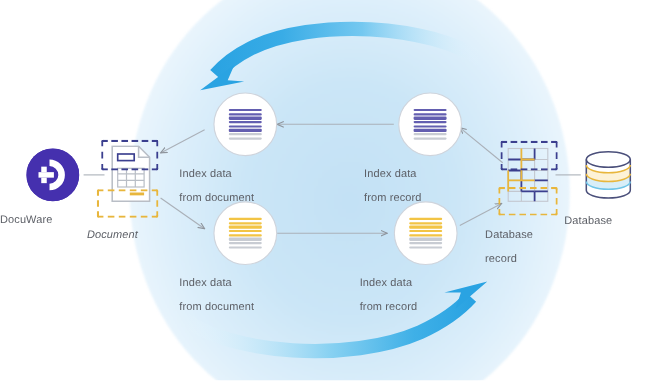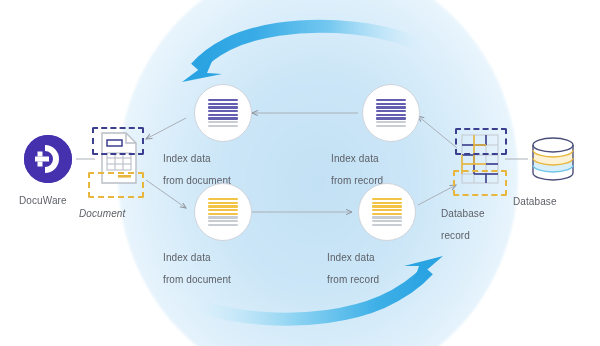--- a/index.html
+++ b/index.html
@@ -181,21 +181,21 @@
 
   <div id="docuware-logo">
     <svg width="48" height="48" viewBox="0 0 48 48">
       <circle cx="24" cy="24" r="24" fill="#4530ae"></circle>
       <path d="M21 10 A14 14 0 0 1 21 38 L21 32 A8 8 0 0 0 21 16 Z" fill="#ffffff"></path>
       <rect x="11" y="21.5" width="14" height="5" fill="#ffffff"></rect>
       <rect x="13.5" y="16.5" width="5" height="5" fill="#ffffff"></rect>
       <rect x="13.5" y="26.5" width="5" height="5" fill="#ffffff"></rect>
     </svg>
   </div>
-  <div class="label" style="left:19px; top:190px; width:80px;">DocuWare</div>
+  <div class="label" style="left:0; top:190px; width:80px;">DocuWare</div>
 
   <div id="doc-icon-wrap">
     <svg width="38" height="52" viewBox="0 0 38 52">
       <path d="M2 1 H26 L36 11 V51 H2 Z" fill="#ffffff" stroke="#b9bec6" stroke-width="1.4"></path>
       <path d="M26 1 V11 H36" fill="none" stroke="#b9bec6" stroke-width="1.4"></path>
       <rect x="7" y="8" width="15" height="6" fill="#ffffff" stroke="#3b3f8f" stroke-width="1.5"></rect>
       <g stroke="#b9bec6" stroke-width="1.1" fill="none">
         <rect x="7" y="21" width="24" height="17"></rect>
         <line x1="7" y1="26" x2="31" y2="26"></line>
         <line x1="7" y1="32" x2="31" y2="32"></line>

